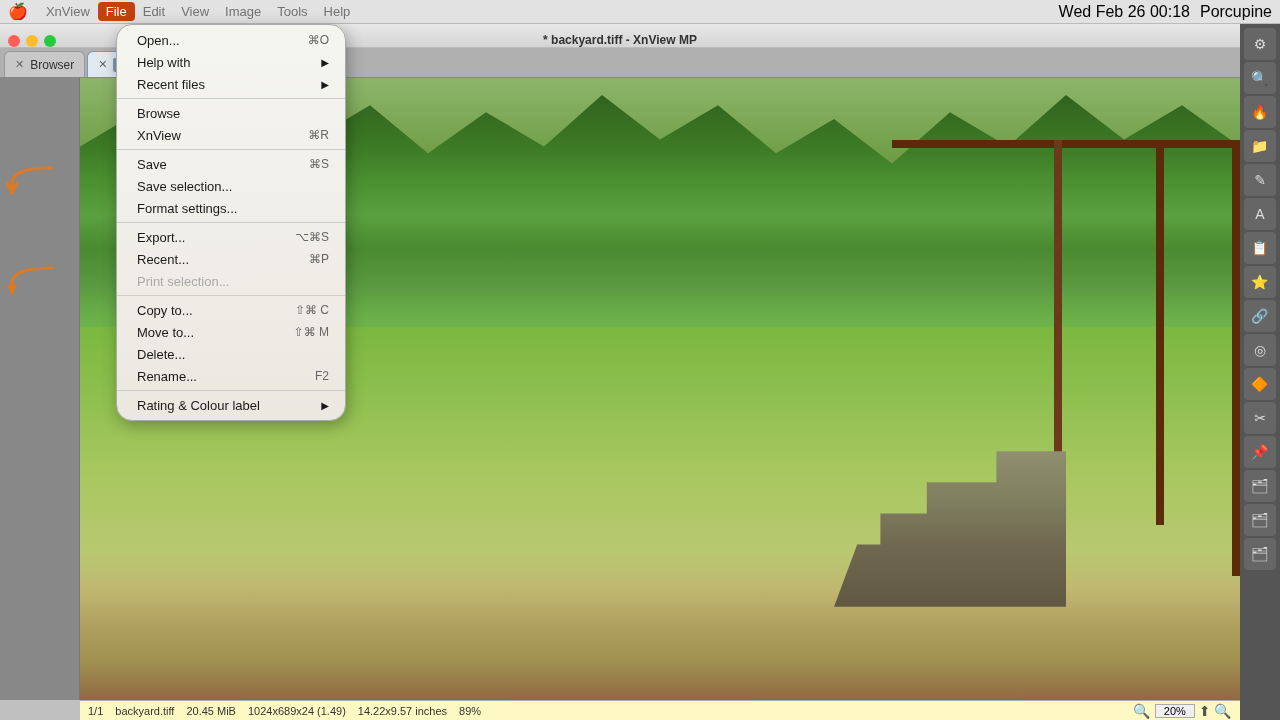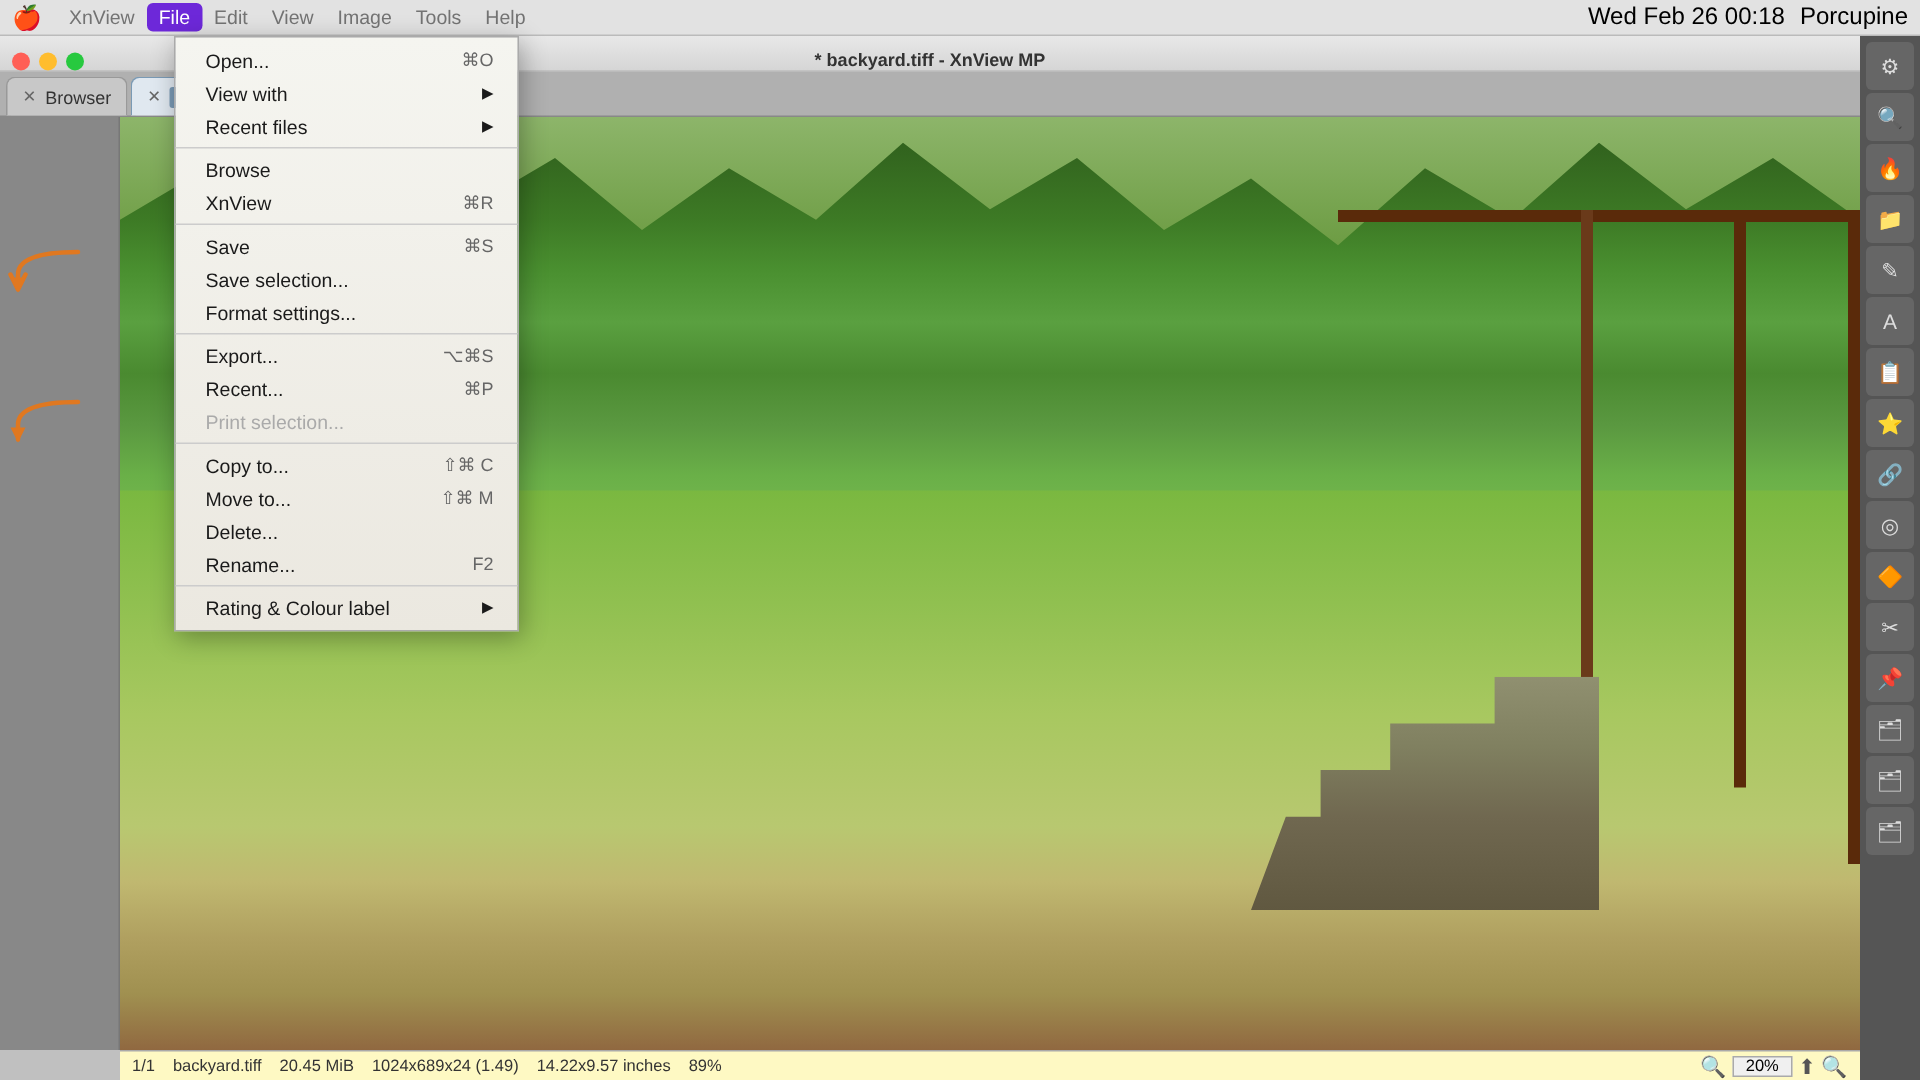--- a/index.html
+++ b/index.html
@@ -9,21 +9,21 @@
     #menubar {
       width: 100%; height: 24px; background: rgba(230,230,230,0.95);
       display: flex; align-items: center; padding: 0 8px;
       border-bottom: 1px solid #bbb; position: relative; z-index: 200;
     }
     .menubar-apple { font-size: 16px; margin-right: 10px; }
     .menubar-item {
       padding: 2px 8px; font-size: 13px; color: #737373;
       border-radius: 4px; cursor: pointer;
     }
-    .menubar-item.active { background: #6d28d9; color: #fff; }
+    .menubar-item.active { background: #c2410c; color: #fff; }
     .menubar-right {
       margin-left: auto; display: flex; align-items: center; gap: 10px; font-size: 16px;
     }
 
     
     #main-window {
       position: absolute; top: 24px; left: 0; right: 40px; bottom: 0;
       background: #c0c0c0; display: flex; flex-direction: column;
     }
 
@@ -119,21 +119,21 @@
       pointer-events: none;
     }
     #arrow1 { top: 100px; }
     #arrow2 { top: 180px; }
 
     
     #file-menu {
       position: absolute; top: 24px; left: 116px;
       width: 230px;
       background: linear-gradient(to bottom, #f5f5f0, #ebe8e0);
-      border: 1px solid #aaa; border-radius: 0;
+      border: 1px solid #aaa; border-radius: 16px;
       box-shadow: 2px 4px 16px rgba(0,0,0,0.3);
       z-index: 1000;
       padding: 4px 0;
     }
     .menu-item {
       display: flex; align-items: center;
       padding: 3px 16px 3px 20px;
       font-size: 13px; color: #1a1a1a;
       cursor: pointer; min-height: 22px;
       justify-content: space-between;
@@ -282,21 +282,21 @@
     </div>
   </div>
 </div>
 
 <div id="file-menu">
   <div class="menu-item">
     <span>Open...</span>
     <span class="menu-shortcut">⌘O</span>
   </div>
   <div class="menu-item has-submenu">
-    <span>View with</span>
+    <span>Help with</span>
   </div>
   <div class="menu-item has-submenu">
     <span>Recent files</span>
   </div>
   <div class="menu-separator"></div>
   <div class="menu-item">
     <span>Browse</span>
   </div>
   <div class="menu-item">
     <span>XnView</span>

